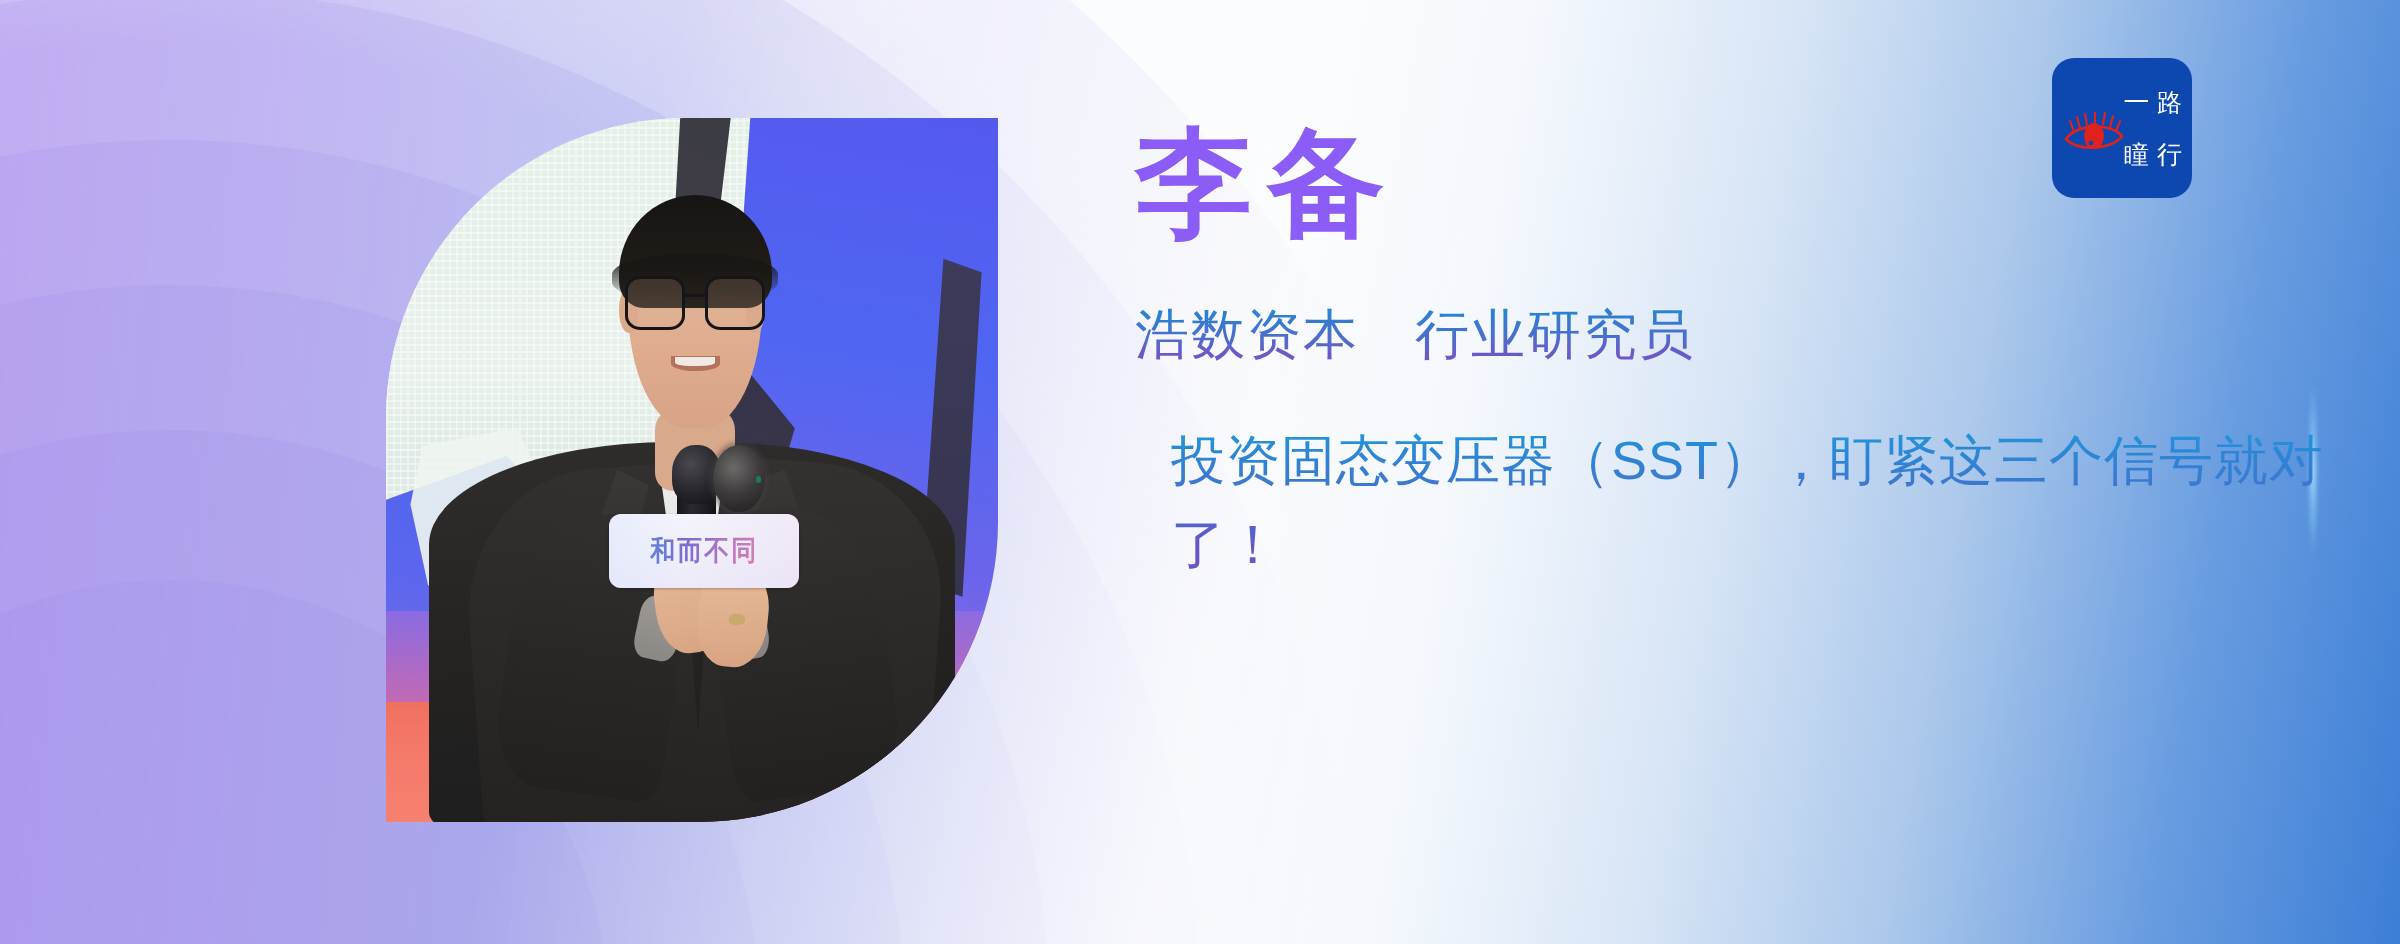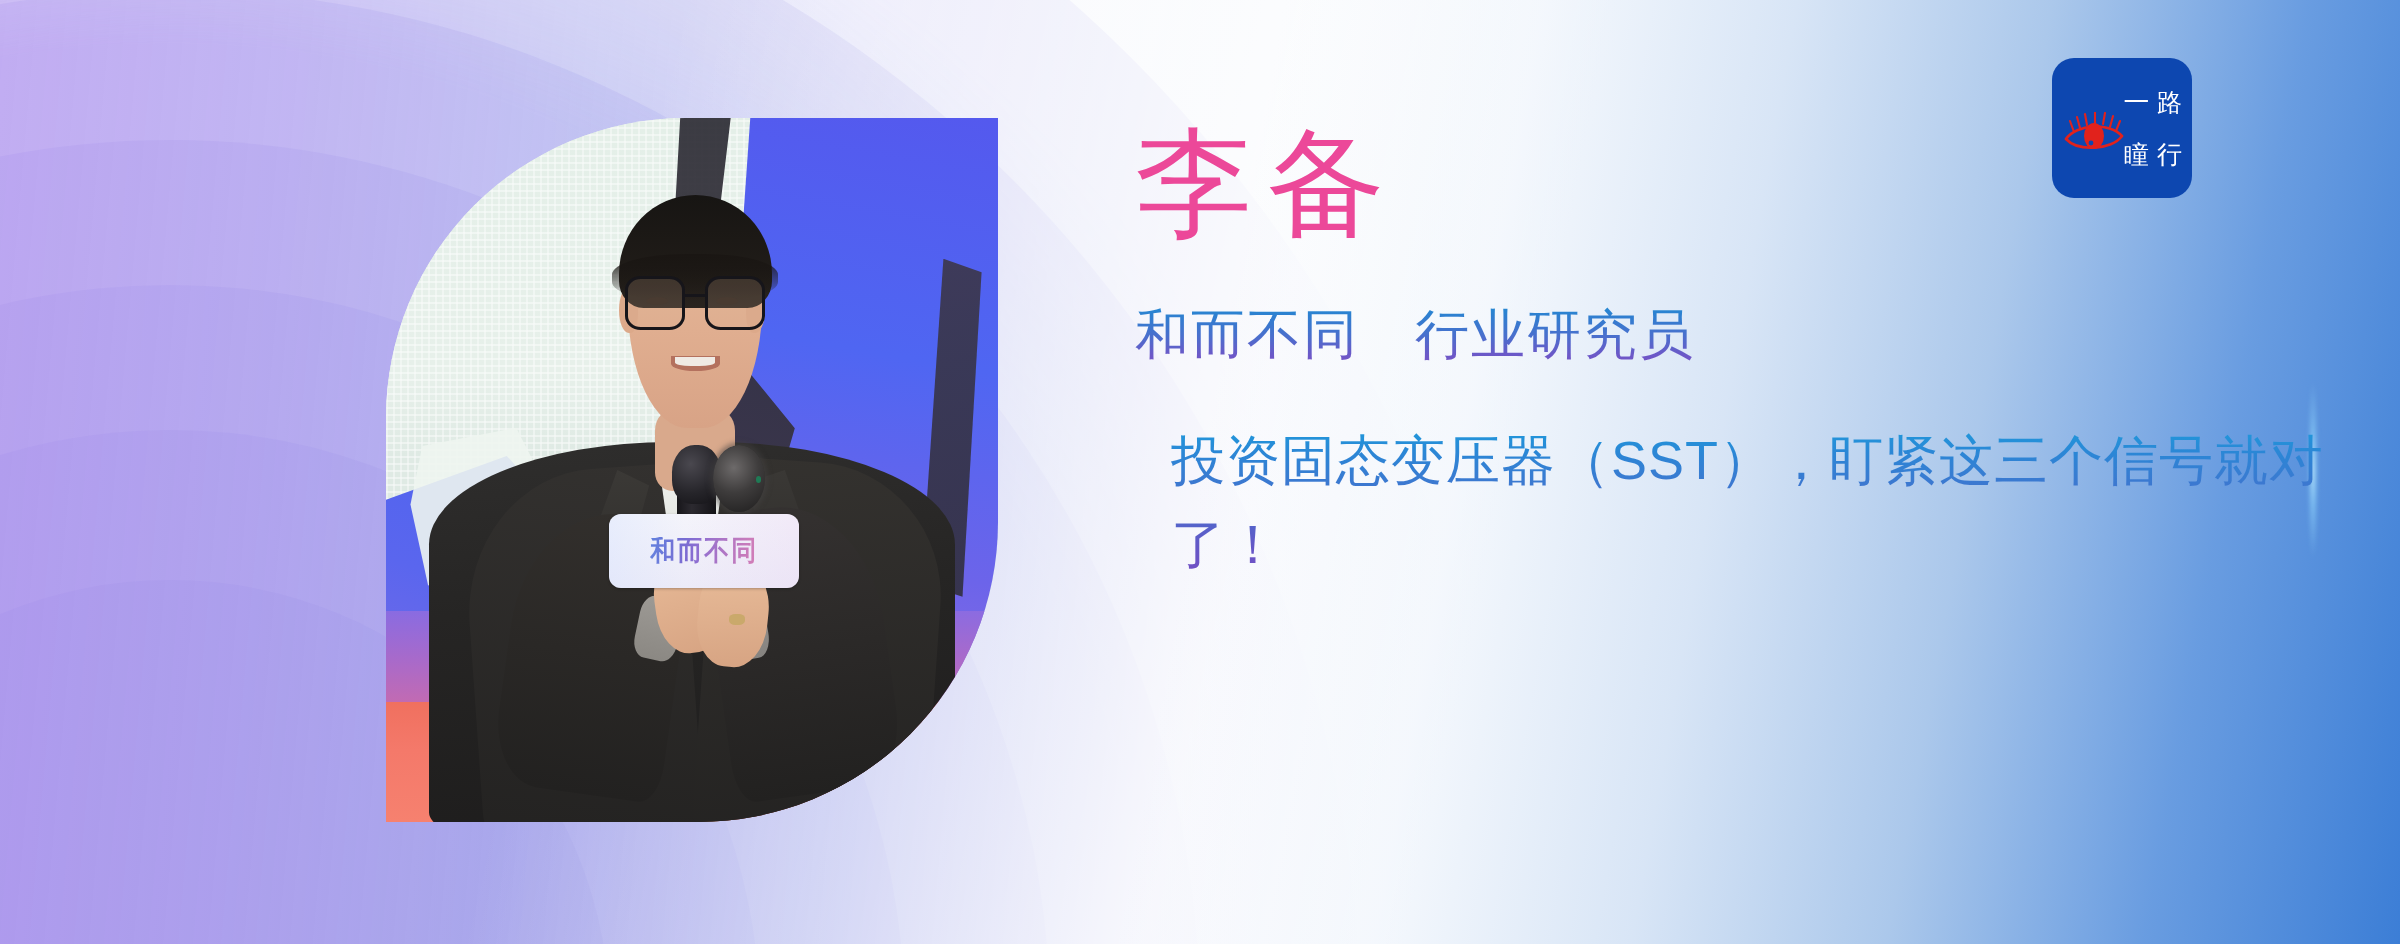--- a/index.html
+++ b/index.html
@@ -334,22 +334,22 @@
   .mic-flag::after{
     content:""; position:absolute; left:0; top:0; width:100%; height:100%;
     background:linear-gradient(90deg,rgba(210,225,255,.35),rgba(255,255,255,0) 40%,rgba(235,210,240,.3));
   }
 
   
   .text-col {
     position:absolute; left:1135px; top:120px; z-index:9;
   }
   .name {
-    font-size:118px; font-weight:400;
-    color:#ec4899;
+    font-size:118px; font-weight:700;
+    color:#8b5cf6;
     letter-spacing:14px;
     line-height:1.08;
     white-space:nowrap;
   }
   .subtitle {
     margin-top:54px;
     font-size:54px; font-weight:500;
     letter-spacing:2px;
     line-height:1.25;
     white-space:nowrap;
@@ -461,21 +461,21 @@
         <div class="ring-band"></div>
         <div class="mic-flag">
           <span>和而不同</span>
         </div>
       </div>
     </div>
   </div>
 
   <div class="text-col">
     <div class="name">李备</div>
-    <div class="subtitle">和而不同　行业研究员</div>
+    <div class="subtitle">浩数资本　行业研究员</div>
     <div class="desc">投资固态变压器（SST），盯紧这三个信号就对了！</div>
   </div>
 
   <div class="logo">
     <svg class="logo-eye" viewBox="0 0 62 42" fill="none">
       <path d="M2 27 C12 12, 46 10, 58 24" stroke="#E1221C" stroke-width="2.6" stroke-linecap="round" fill="none"></path>
       <path d="M2 27 C14 40, 48 38, 58 24" stroke="#E1221C" stroke-width="2.6" stroke-linecap="round" fill="none"></path>
       <ellipse cx="30" cy="24" rx="10" ry="13" fill="#E1221C"></ellipse>
       <circle cx="27" cy="31" r="2.4" fill="#0D47B0"></circle>
       <g stroke="#E1221C" stroke-width="2.1" stroke-linecap="round">

